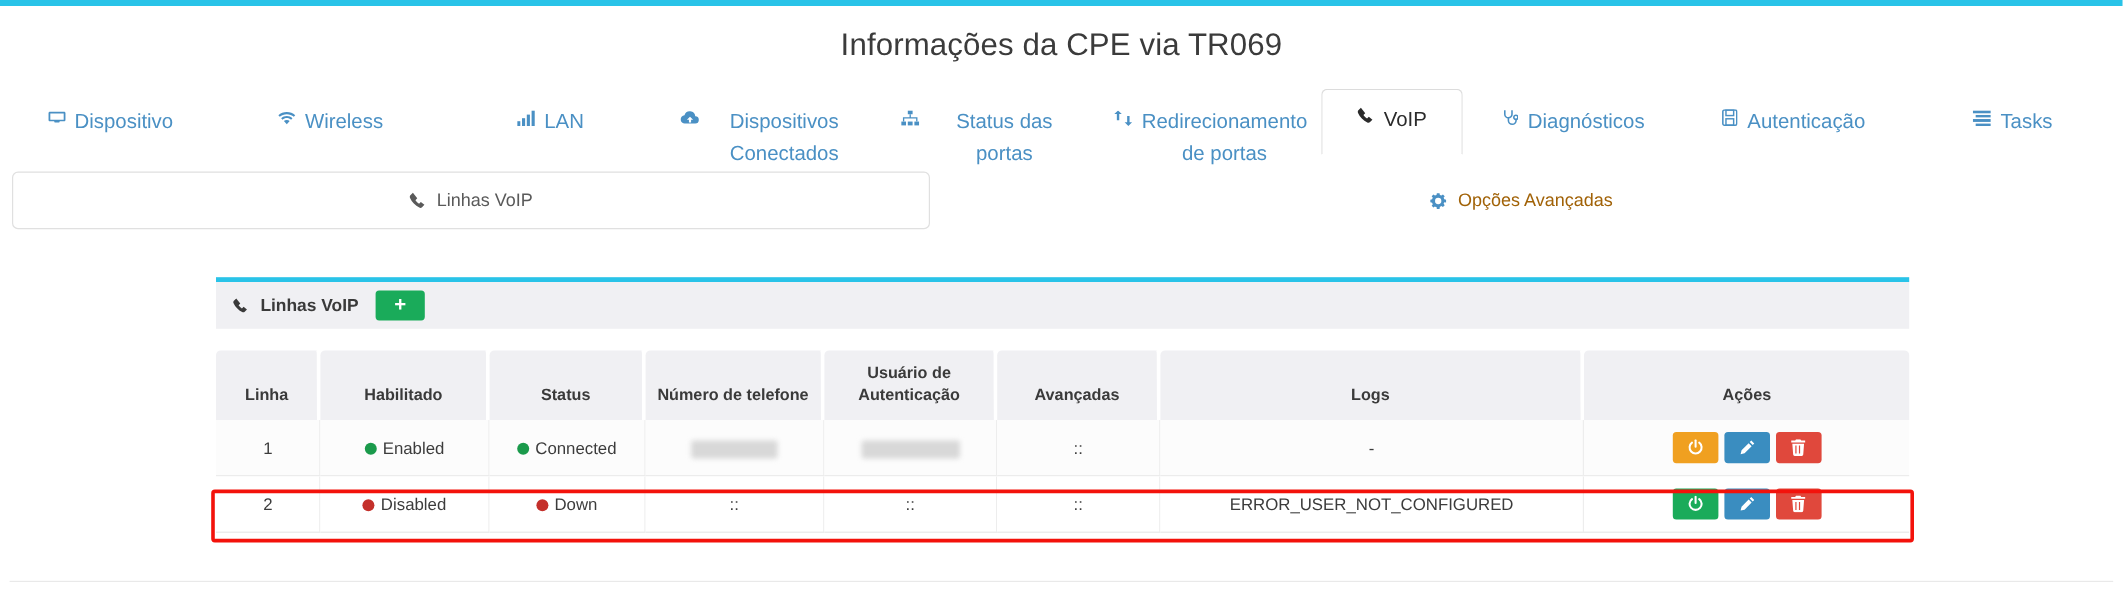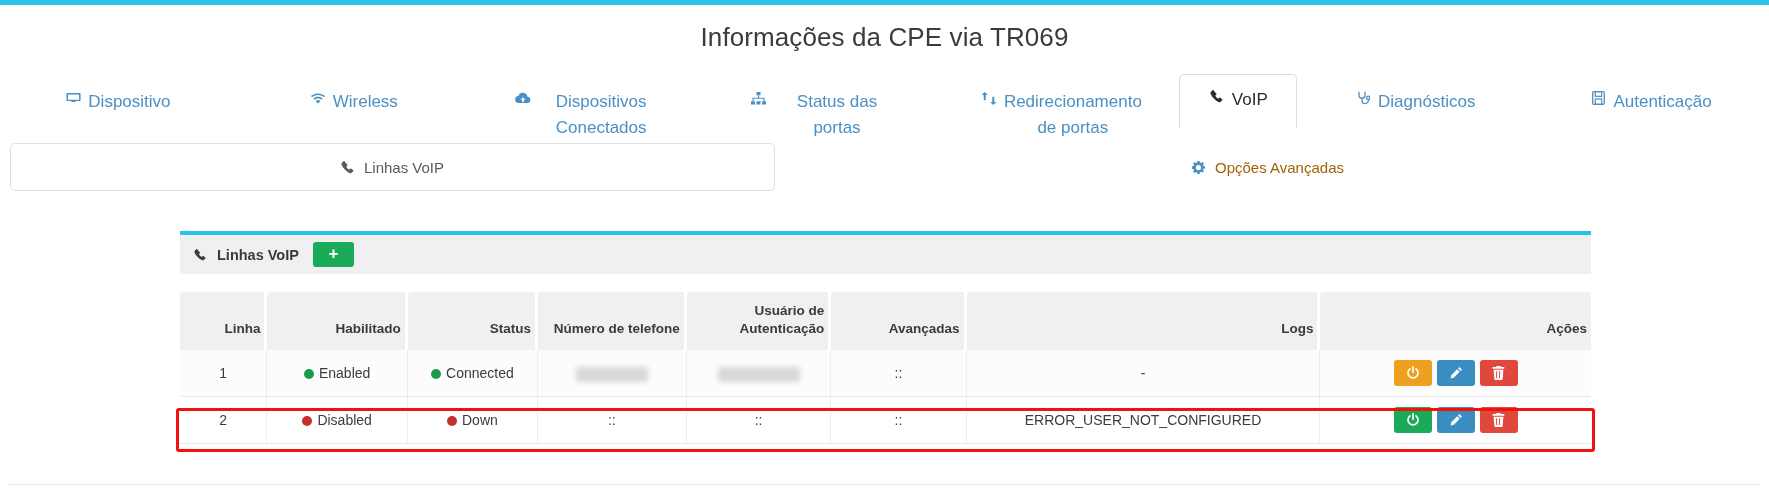--- a/index.html
+++ b/index.html
@@ -152,21 +152,21 @@
     border-collapse: separate;
     border-spacing: 0;
     margin-top: 18px;
     table-layout: fixed;
   }
   table.voip th {
     background: #f0f0f3;
     color: #3a3a3a;
     font-size: 13.5px;
     font-weight: bold;
-    text-align: right;
+    text-align: center;
     vertical-align: bottom;
     padding: 10px 4px 12px;
     height: 53px;
     border-right: 3px solid #fff;
     border-radius: 4px 4px 0 0;
     line-height: 1.35;
   }
   table.voip th:last-child { border-right: none; margin-left: 32px; }
   table.voip td {
     text-align: center;
@@ -278,20 +278,33 @@
       <span class="tab-inner">
         <span class="tab-ico">
           <svg width="17" height="13" viewBox="0 0 18 14">
               <path fill="#4a90c4" d="M9 1.3c3 0 5.8 1.1 7.9 3l-1.3 1.4C13.8 4.1 11.5 3.2 9 3.2s-4.8.9-6.6 2.5L1.1 4.3C3.2 2.4 6 1.3 9 1.3zm0 3.7c2 0 3.9.7 5.3 2l-1.3 1.4C11.9 7.4 10.5 6.9 9 6.9s-2.9.5-4 1.5L3.7 7C5.1 5.7 7 5 9 5zm0 3.7c1 0 2 .4 2.7 1L9 12.7 6.3 9.7c.7-.6 1.7-1 2.7-1z"></path>
             </svg>
         </span>
         <span class="tab-label">Wireless</span>
       </span>
     </a>
 
+    <a class="nav-tab">
+      <span class="tab-inner">
+        <span class="tab-ico">
+          <svg width="15" height="13" viewBox="0 0 15 13">
+              <rect x="0" y="9" width="2.6" height="4" fill="#4a90c4"></rect>
+              <rect x="4" y="6.5" width="2.6" height="6.5" fill="#4a90c4"></rect>
+              <rect x="8" y="3.5" width="2.6" height="9.5" fill="#4a90c4"></rect>
+              <rect x="12" y="0" width="2.6" height="13" fill="#4a90c4"></rect>
+            </svg>
+        </span>
+        <span class="tab-label">LAN</span>
+      </span>
+    </a>
 
     <a class="nav-tab">
       <span class="tab-inner">
         <span class="tab-ico">
           <svg width="16" height="13" viewBox="0 0 16 13">
               <path fill="#4a90c4" d="M12.4 4.8A4.6 4.6 0 0 0 3.4 4 3.5 3.5 0 0 0 3.9 11h8.2a3.1 3.1 0 0 0 .3-6.2z"></path>
               <path fill="#fff" d="M8 5.2l2.6 2.6H8.9v2.3H7.1V7.8H5.4z"></path>
             </svg>
         </span>
         <span class="tab-label">Dispositivos Conectados</span>
@@ -354,20 +367,33 @@
           <svg width="13" height="14" viewBox="0 0 13 14">
               <rect x=".7" y=".7" width="11.6" height="12.6" rx="1.2" fill="none" stroke="#4a90c4" stroke-width="1.3"></rect>
               <rect x="3.3" y=".7" width="6.4" height="4.6" fill="none" stroke="#4a90c4" stroke-width="1.2"></rect>
               <rect x="3.3" y="8" width="6.4" height="5.3" fill="none" stroke="#4a90c4" stroke-width="1.2"></rect>
             </svg>
         </span>
         <span class="tab-label">Autenticação</span>
       </span>
     </a>
 
+    <a class="nav-tab">
+      <span class="tab-inner">
+        <span class="tab-ico">
+          <svg width="15" height="13" viewBox="0 0 15 13">
+              <rect x="0" y="0" width="15" height="2.4" fill="#4a90c4"></rect>
+              <rect x="2.4" y="3.8" width="12.6" height="2" fill="#4a90c4"></rect>
+              <rect x="0" y="7.2" width="15" height="2.4" fill="#4a90c4"></rect>
+              <rect x="2.4" y="11" width="12.6" height="2" fill="#4a90c4"></rect>
+            </svg>
+        </span>
+        <span class="tab-label">Tasks</span>
+      </span>
+    </a>
 
   </div>
 
   <div class="subtabs">
     <div class="subtab active">
       <span class="st-ico">
         <svg width="14" height="14" viewBox="0 0 14 14">
             <path fill="#5a5a5a" d="M3.1.7 1 2.8c-.6.6-.7 1.5-.3 2.3C2.2 8.4 5.1 11.4 8.4 13c.8.4 1.7.3 2.3-.3l2-2-3-2.4-1.5 1.5a11 11 0 0 1-3-3L6.7 5.3z"></path>
           </svg>
       </span>

